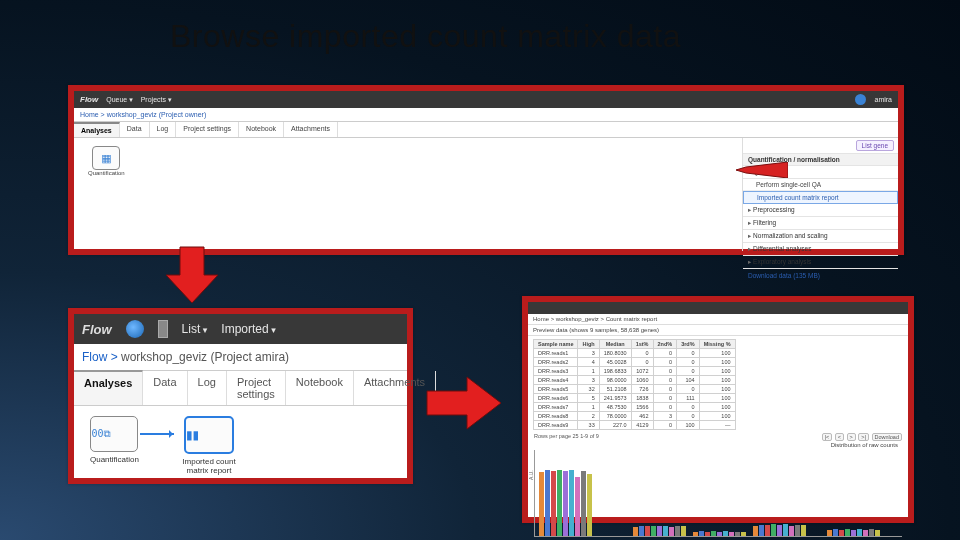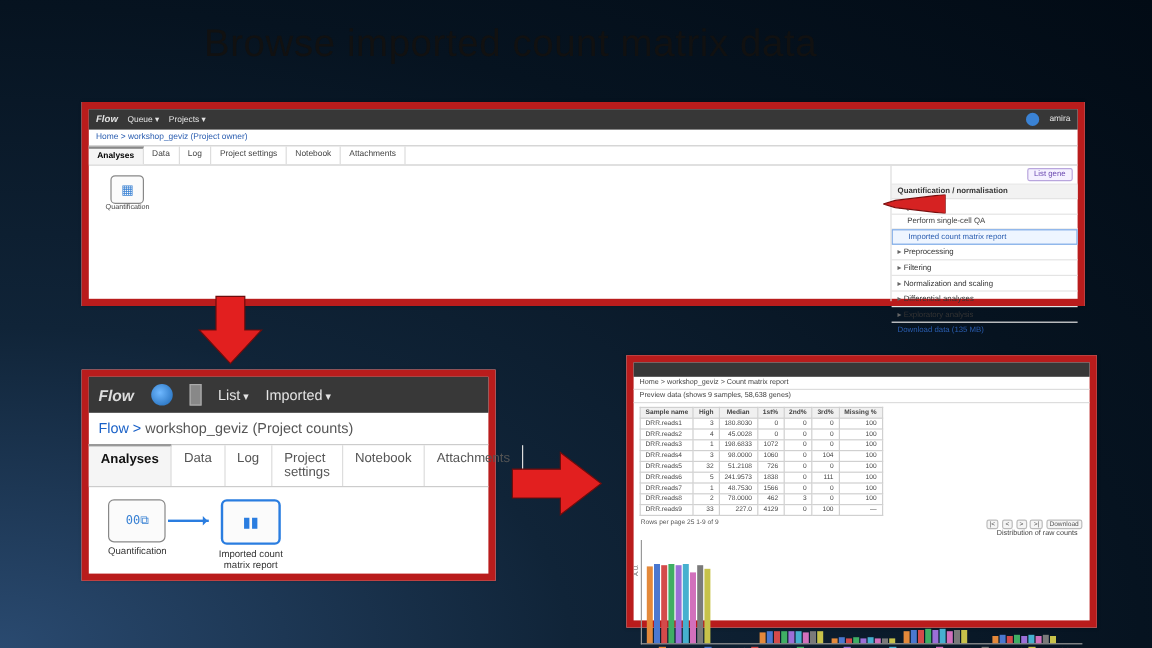--- a/index.html
+++ b/index.html
@@ -51,21 +51,21 @@
 #p2 .bar .dd::after{content:" ▾";font-size:9px}
 #p2 .crumb{font-size:12px;padding:6px 8px;border-bottom:1px solid #ccc;color:#1a61c7}
 #p2 .crumb .cur{color:#555}
 #p2 .tabs{display:flex;font-size:11px;border-bottom:1px solid #ccc}
 #p2 .tabs span{padding:5px 10px;border-right:1px solid #ddd;color:#555}
 #p2 .tabs span.active{background:#f5f5f5;font-weight:bold;color:#111;border-top:2px solid #999;margin-top:-1px}
 #p2 .canvas{position:relative;height:calc(100% - 80px)}
 #p2 .n1,#p2 .n2{position:absolute;text-align:center;font-size:8px;color:#333}
 #p2 .n1{left:16px;top:10px}
 #p2 .n2{left:100px;top:10px}
-#p2 .rect{width:46px;height:34px;border:1px solid #888;border-radius:5px;background:#fbfbfb;display:flex;align-items:center;justify-content:center;margin:0 auto}
+#p2 .rect{width:46px;height:34px;border:1px solid #888;border-radius:5px;background:#fbfbfb;display:flex;align-items:center;margin:0 auto}
 #p2 .n1 .rect span{font-size:10px;color:#3a82d4;font-family:monospace}
 #p2 .n2 .rect{border:2px solid #2a7de0}
 #p2 .n2 .rect span{font-size:12px;color:#2a7de0}
 #p2 .link{position:absolute;left:66px;top:27px;width:34px;height:2px;background:#2a7de0}
 #p2 .link::after{content:"";position:absolute;right:-3px;top:-3px;border:4px solid transparent;border-left-color:#2a7de0}
 #p2 .lbl{margin-top:4px;max-width:70px;line-height:1.1}
 
 
 #p3{left:522px;top:296px;width:380px;height:215px}
 #p3 .bar{height:12px;background:#383838}
@@ -157,21 +157,21 @@
 <div id="p2" class="panel">
   <div class="bar">
     <span class="logo">Flow</span>
     <span class="swirl"></span>
     <span class="srv"></span>
     <span class="dd">List</span>
     <span class="dd">Imported</span>
   </div>
   <div class="crumb">
     <span>Flow</span> &gt;
-    <span class="cur">workshop_geviz (Project counts)</span>
+    <span class="cur">workshop_geviz (Project amira)</span>
   </div>
   <div class="tabs">
     <span class="active">Analyses</span>
     <span>Data</span>
     <span>Log</span>
     <span>Project settings</span>
     <span>Notebook</span>
     <span>Attachments</span>
   </div>
   <div class="canvas">

